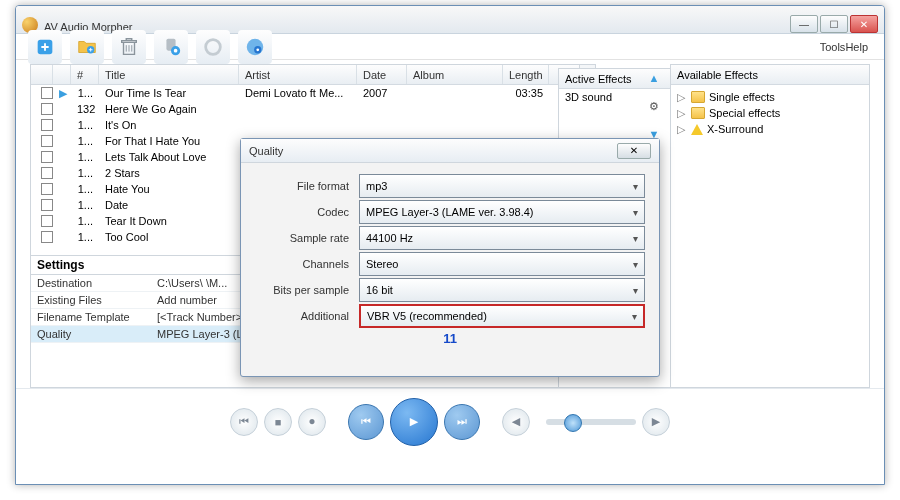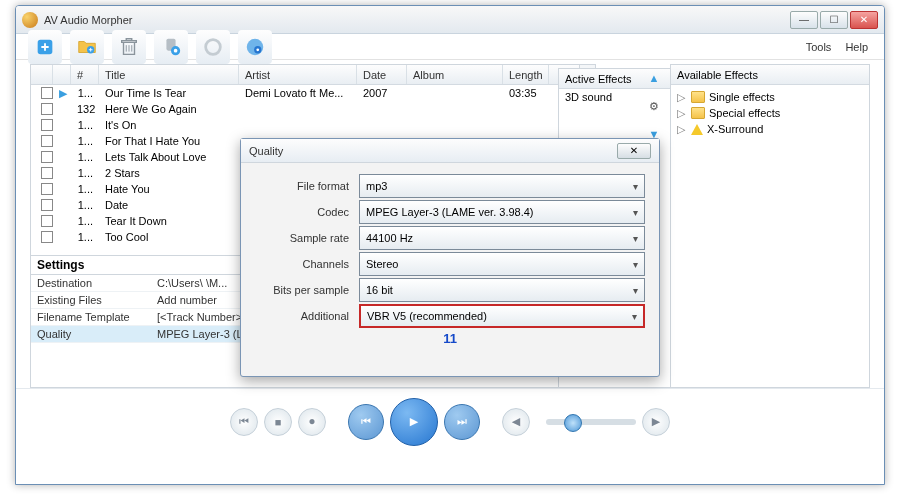--- a/index.html
+++ b/index.html
@@ -1,37 +1,37 @@
 <!DOCTYPE html>
 <html><head>
 <meta charset="utf-8">
 <style>
 *{box-sizing:border-box;margin:0;padding:0;font-family:"Segoe UI",Tahoma,sans-serif;font-size:11px}
 body{background:#fff;width:900px;height:500px;overflow:hidden;position:relative}
 .window{width:870px;height:480px;margin:5px 15px;border:1px solid #6b8fb5;border-radius:4px 4px 0 0;background:#fff;box-shadow:0 0 8px rgba(0,0,0,.3);overflow:hidden;position:relative}
-.titlebar{height:28px;background:linear-gradient(#f8f8f8,#e3e9ef);display:flex;align-items:center;padding:12px 6px;border-bottom:1px solid #c9d4de}
+.titlebar{height:28px;background:linear-gradient(#f8f8f8,#e3e9ef);display:flex;align-items:flex-end;padding:0 6px;border-bottom:1px solid #c9d4de}
 .titlebar .tb-icon{width:16px;height:16px;border-radius:50%;background:radial-gradient(circle at 30% 30%,#f9d26b,#c97b1a);margin-right:6px}
 .titlebar .tb-title{flex:1;color:#333}
 .win-btns{display:flex;gap:2px}
 .win-btn{width:28px;height:18px;border:1px solid #9aa;background:linear-gradient(#fdfdfd,#d8e2ea);border-radius:2px;display:flex;align-items:center;justify-content:center;font-size:10px;color:#444}
 .win-btn.close{background:linear-gradient(#f5a3a0,#d9534f);color:#fff;border-color:#b33}
 .menubar{height:26px;background:#fff;display:flex;align-items:center;border-bottom:1px solid #e2e2e2}
 .toolbar{display:flex;gap:8px;padding:4px 12px;flex:1}
 .tbtn{width:34px;height:34px;border-radius:4px;background:linear-gradient(#fefefe,#e6edf3);display:flex;align-items:center;justify-content:center;position:relative}
 .tbtn svg{width:22px;height:22px}
-.menuright{display:flex;gap:14px;padding:0 16px;color:#333}
+.menuright{display:flex;padding:0 16px;color:#333}
 .content{display:flex;height:328px;padding:4px 14px 0;gap:4px}
 .leftpane{flex:1;display:flex;flex-direction:column;border:1px solid #cfd6dd;background:#fff}
 .track-hdr{display:flex;background:linear-gradient(#fdfdfd,#e9eef3);border-bottom:1px solid #d3dae1;height:20px;align-items:center;font-size:11px;color:#333}
 .track-hdr>div{padding:0 6px;border-right:1px solid #d9e0e6;height:100%;display:flex;align-items:center}
 .tracks{flex:0 0 170px;overflow:hidden}
 .trow{display:flex;height:16px;align-items:center}
 .trow>div{padding:0 6px;white-space:nowrap;overflow:hidden}
 .cb{width:12px;height:12px;border:1px solid #888;background:#fff;margin-left:4px}
-.col-cb{width:22px}.col-play{width:18px}.col-num{width:28px;text-align:right}.col-title{width:140px}.col-artist{width:118px}.col-date{width:50px}.col-album{width:96px}.col-len{width:46px;text-align:left}
+.col-cb{width:22px}.col-play{width:18px}.col-num{width:28px;text-align:right}.col-title{width:140px}.col-artist{width:118px}.col-date{width:50px}.col-album{width:96px}.col-len{width:46px;text-align:right}
 .settings{border-top:1px solid #cfd6dd}
 .sethdr{font-weight:bold;font-size:12px;padding:2px 6px;background:#fff;border-bottom:1px solid #cfd6dd}
 .srow{display:flex;height:17px;align-items:center;border-bottom:1px solid #eef2f5}
 .srow .k{width:120px;padding:0 6px;color:#333}
 .srow .v{padding:0 6px;color:#333;flex:1}
 .srow.sel{background:#d9edf9}
 .midpane{width:38px;display:flex;flex-direction:column;align-items:center;gap:6px;padding-top:4px}
 .midbtn{width:20px;height:20px;display:flex;align-items:center;justify-content:center;color:#555}
 .rightpane{width:200px;border:1px solid #cfd6dd;background:#fff;display:flex;flex-direction:column}
 .rp-hdr{background:linear-gradient(#fdfdfd,#e9eef3);border-bottom:1px solid #d3dae1;height:20px;display:flex;align-items:center;padding:0 6px}

